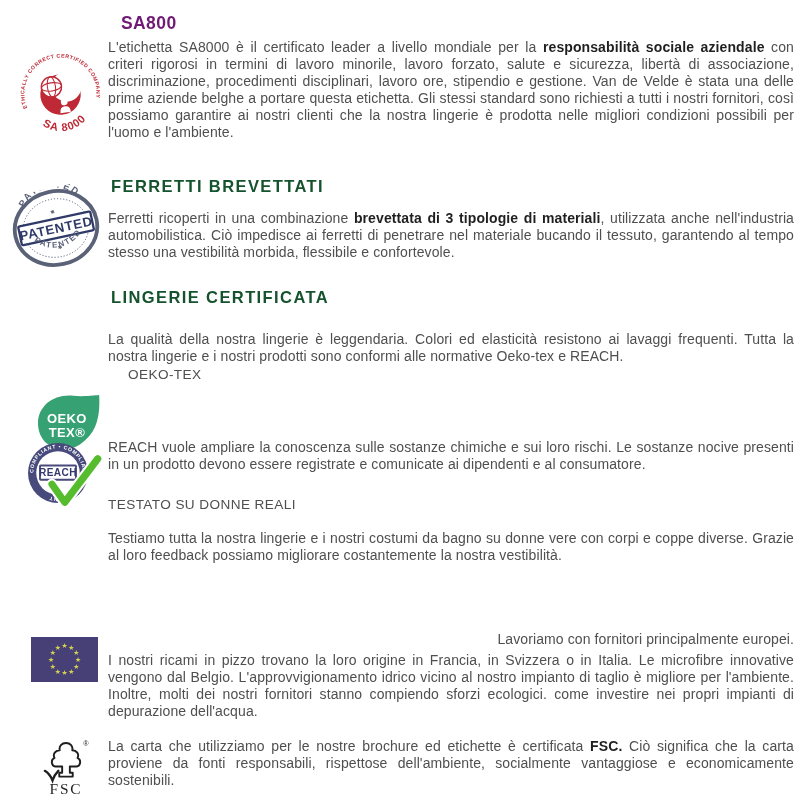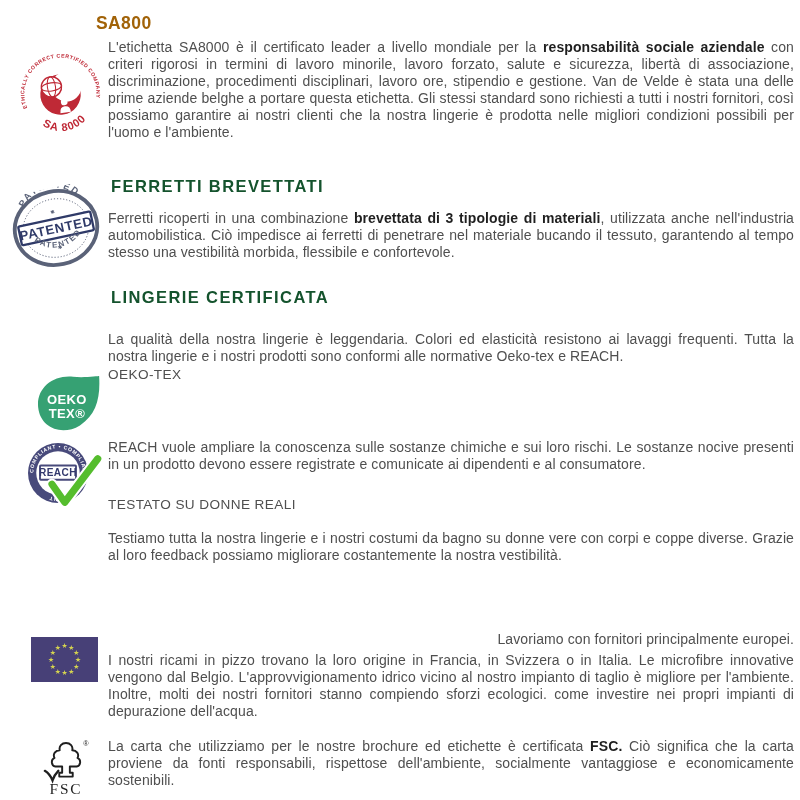--- a/index.html
+++ b/index.html
@@ -7,22 +7,22 @@
     position:relative;width:800px;height:800px;background:#ffffff;
     font-family:"Liberation Sans","DejaVu Sans",sans-serif;overflow:hidden;
   }
   .txt{
     position:absolute;left:108px;width:686px;
     font-size:14px;line-height:17px;letter-spacing:.1px;
     color:#4f4f4f;text-align:justify;
   }
   .txt .b{font-weight:bold;color:#1f1f1f;}
   .h1{
-    position:absolute;left:96px;font-size:17.5px;font-weight:700;
-    color:#a16207;letter-spacing:.4px;
+    position:absolute;left:121px;font-size:17.5px;font-weight:700;
+    color:#701a75;letter-spacing:.4px;
   }
   .h2{
     position:absolute;left:111px;font-size:16.5px;font-weight:700;
     color:#14532d;letter-spacing:1.4px;
   }
   .sub{
     position:absolute;left:108px;font-size:13.6px;color:#4f4f4f;letter-spacing:.4px;
   }
   .logo{position:absolute;}
   .rot8{transform:rotate(-8deg);}
@@ -78,28 +78,28 @@
         <textPath href="#pat-bot" startOffset="50%" text-anchor="middle">PATENTED</textPath>
       </text>
     </svg>
   </div>
   <div class="h2" style="top:177px;">FERRETTI BREVETTATI</div>
   <div class="txt" style="top:210px;"><span>Ferretti ricoperti in una combinazione </span><span class="b">brevettata di 3 tipologie di materiali</span><span>, utilizzata anche nell'industria automobilistica. Ciò impedisce ai ferretti di penetrare nel materiale bucando il tessuto, garantendo al tempo stesso una vestibilità morbida, flessibile e confortevole.</span></div>
 
   <div class="h2" style="top:288px;">LINGERIE CERTIFICATA</div>
   <div class="txt" style="top:331px;"><span>La qualità della nostra lingerie è leggendaria. Colori ed elasticità resistono ai lavaggi frequenti. Tutta la nostra lingerie e i nostri prodotti sono conformi alle normative Oeko-tex e REACH.</span></div>
 
-  <div class="logo" style="left:34px;top:372px;width:70px;height:63px;">
+  <div class="logo" style="left:34px;top:391px;width:70px;height:63px;">
     <svg viewBox="0 0 100 92" width="70" height="63">
       <path d="M94,6 C96,38 90,62 66,78 C40,94 8,82 5,52 C2,24 26,4 56,7 C70,9 94,6 94,6 Z" fill="#36a173"></path>
       <text x="47" y="47" text-anchor="middle" font-size="19" font-weight="bold" fill="#ffffff" letter-spacing=".5">OEKO</text>
       <text x="47" y="67" text-anchor="middle" font-size="19" font-weight="bold" fill="#ffffff" letter-spacing=".5">TEX®</text>
     </svg>
   </div>
-  <div class="sub" style="top:367px;">OEKO-TEX</div>
+  <div class="sub" style="top:367px;margin-left:20px;">OEKO-TEX</div>
 
   <div class="logo" style="left:22px;top:437px;width:84px;height:78px;">
     <svg viewBox="0 0 112 104" width="84" height="78">
       <defs>
         <path id="reach-ring" d="M15,48 A33,33 0 1 1 81,48 A33,33 0 1 1 15,48"></path>
       </defs>
       <circle cx="48" cy="48" r="40" fill="#484a7b"></circle>
       <circle cx="48" cy="48" r="29" fill="#ffffff"></circle>
       <text font-size="6.8" font-weight="bold" fill="#ffffff" letter-spacing="1">
         <textPath href="#reach-ring" startOffset="0%">COMPLIANT • COMPLIANT • COMPLIANT</textPath>

